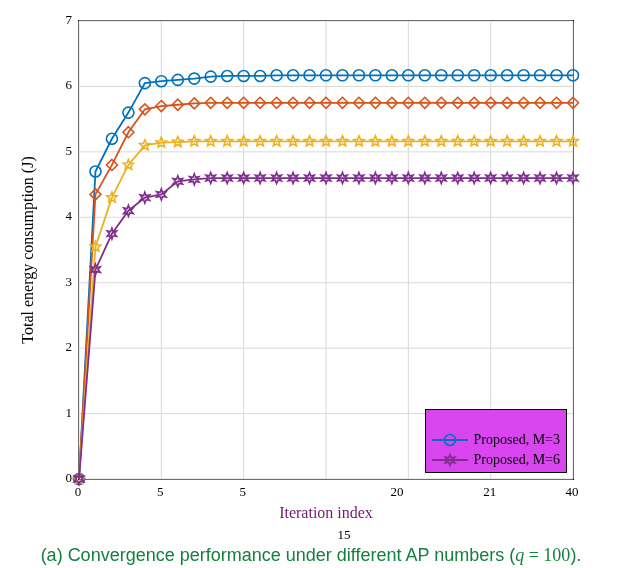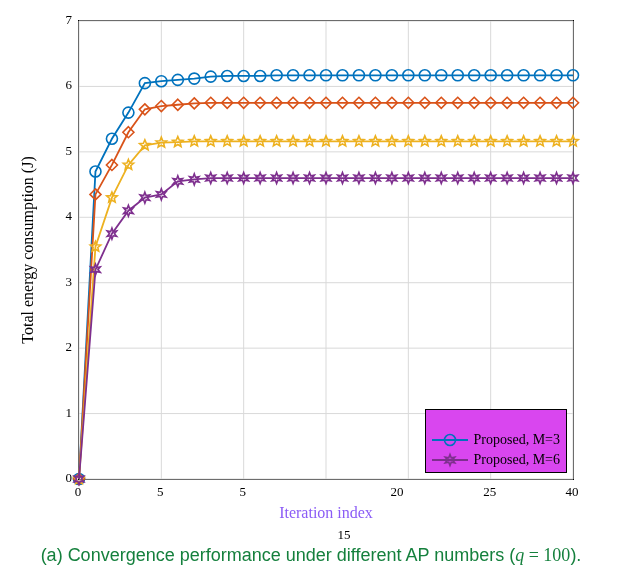--- a/index.html
+++ b/index.html
@@ -33,21 +33,21 @@
   .tick-label-x { top: 484px; transform: translateX(-50%); }
   .tick-label-y { text-align: right; width: 40px; left: 32px; transform: translateY(-50%); }
   .axis-label-x {
     position: absolute;
     bottom: 46px;
     left: 78px;
     width: 496px;
     text-align: center;
     font-size: 16px;
     font-family: "Times New Roman", Times, serif;
-    color: #8b5cf6;
+    color: #701a75;
   }
   .ylabel-wrap {
     position:absolute;
     left: 18px;
     top: 20px;
     width: 20px;
     height: 460px;
   }
   .ylabel-inner {
     position:absolute;
@@ -124,21 +124,21 @@
       <div class="tick-label-y" style="top: 85.4286px;">6</div>
       <div class="tick-label-y" style="top: 20px;">7</div>
     </div>
 
   <div id="xticks-container">
       <div class="tick-label-x" style="left: 78px;">0</div>
       <div class="tick-label-x" style="left: 160.333px;">5</div>
       <div class="tick-label-x" style="left: 242.667px;">5</div>
       <div class="tick-label-x" style="left: 344px; margin-top: 43px;">15</div>
       <div class="tick-label-x" style="left: 397px;">20</div>
-      <div class="tick-label-x" style="left: 489.667px;">25</div>
+      <div class="tick-label-x" style="left: 489.667px;">21</div>
       <div class="tick-label-x" style="left: 572px;">40</div>
     </div>
 
   <div class="ylabel-wrap">
     <div class="ylabel-inner">Total energy consumption (J)</div>
   </div>
 
   <div class="plot-frame">
     <svg class="series" id="grid-svg" viewBox="0 0 494 458">
         <line x1="0" y1="0" x2="0" y2="458" stroke="#d9d9d9" stroke-width="1"></line>

